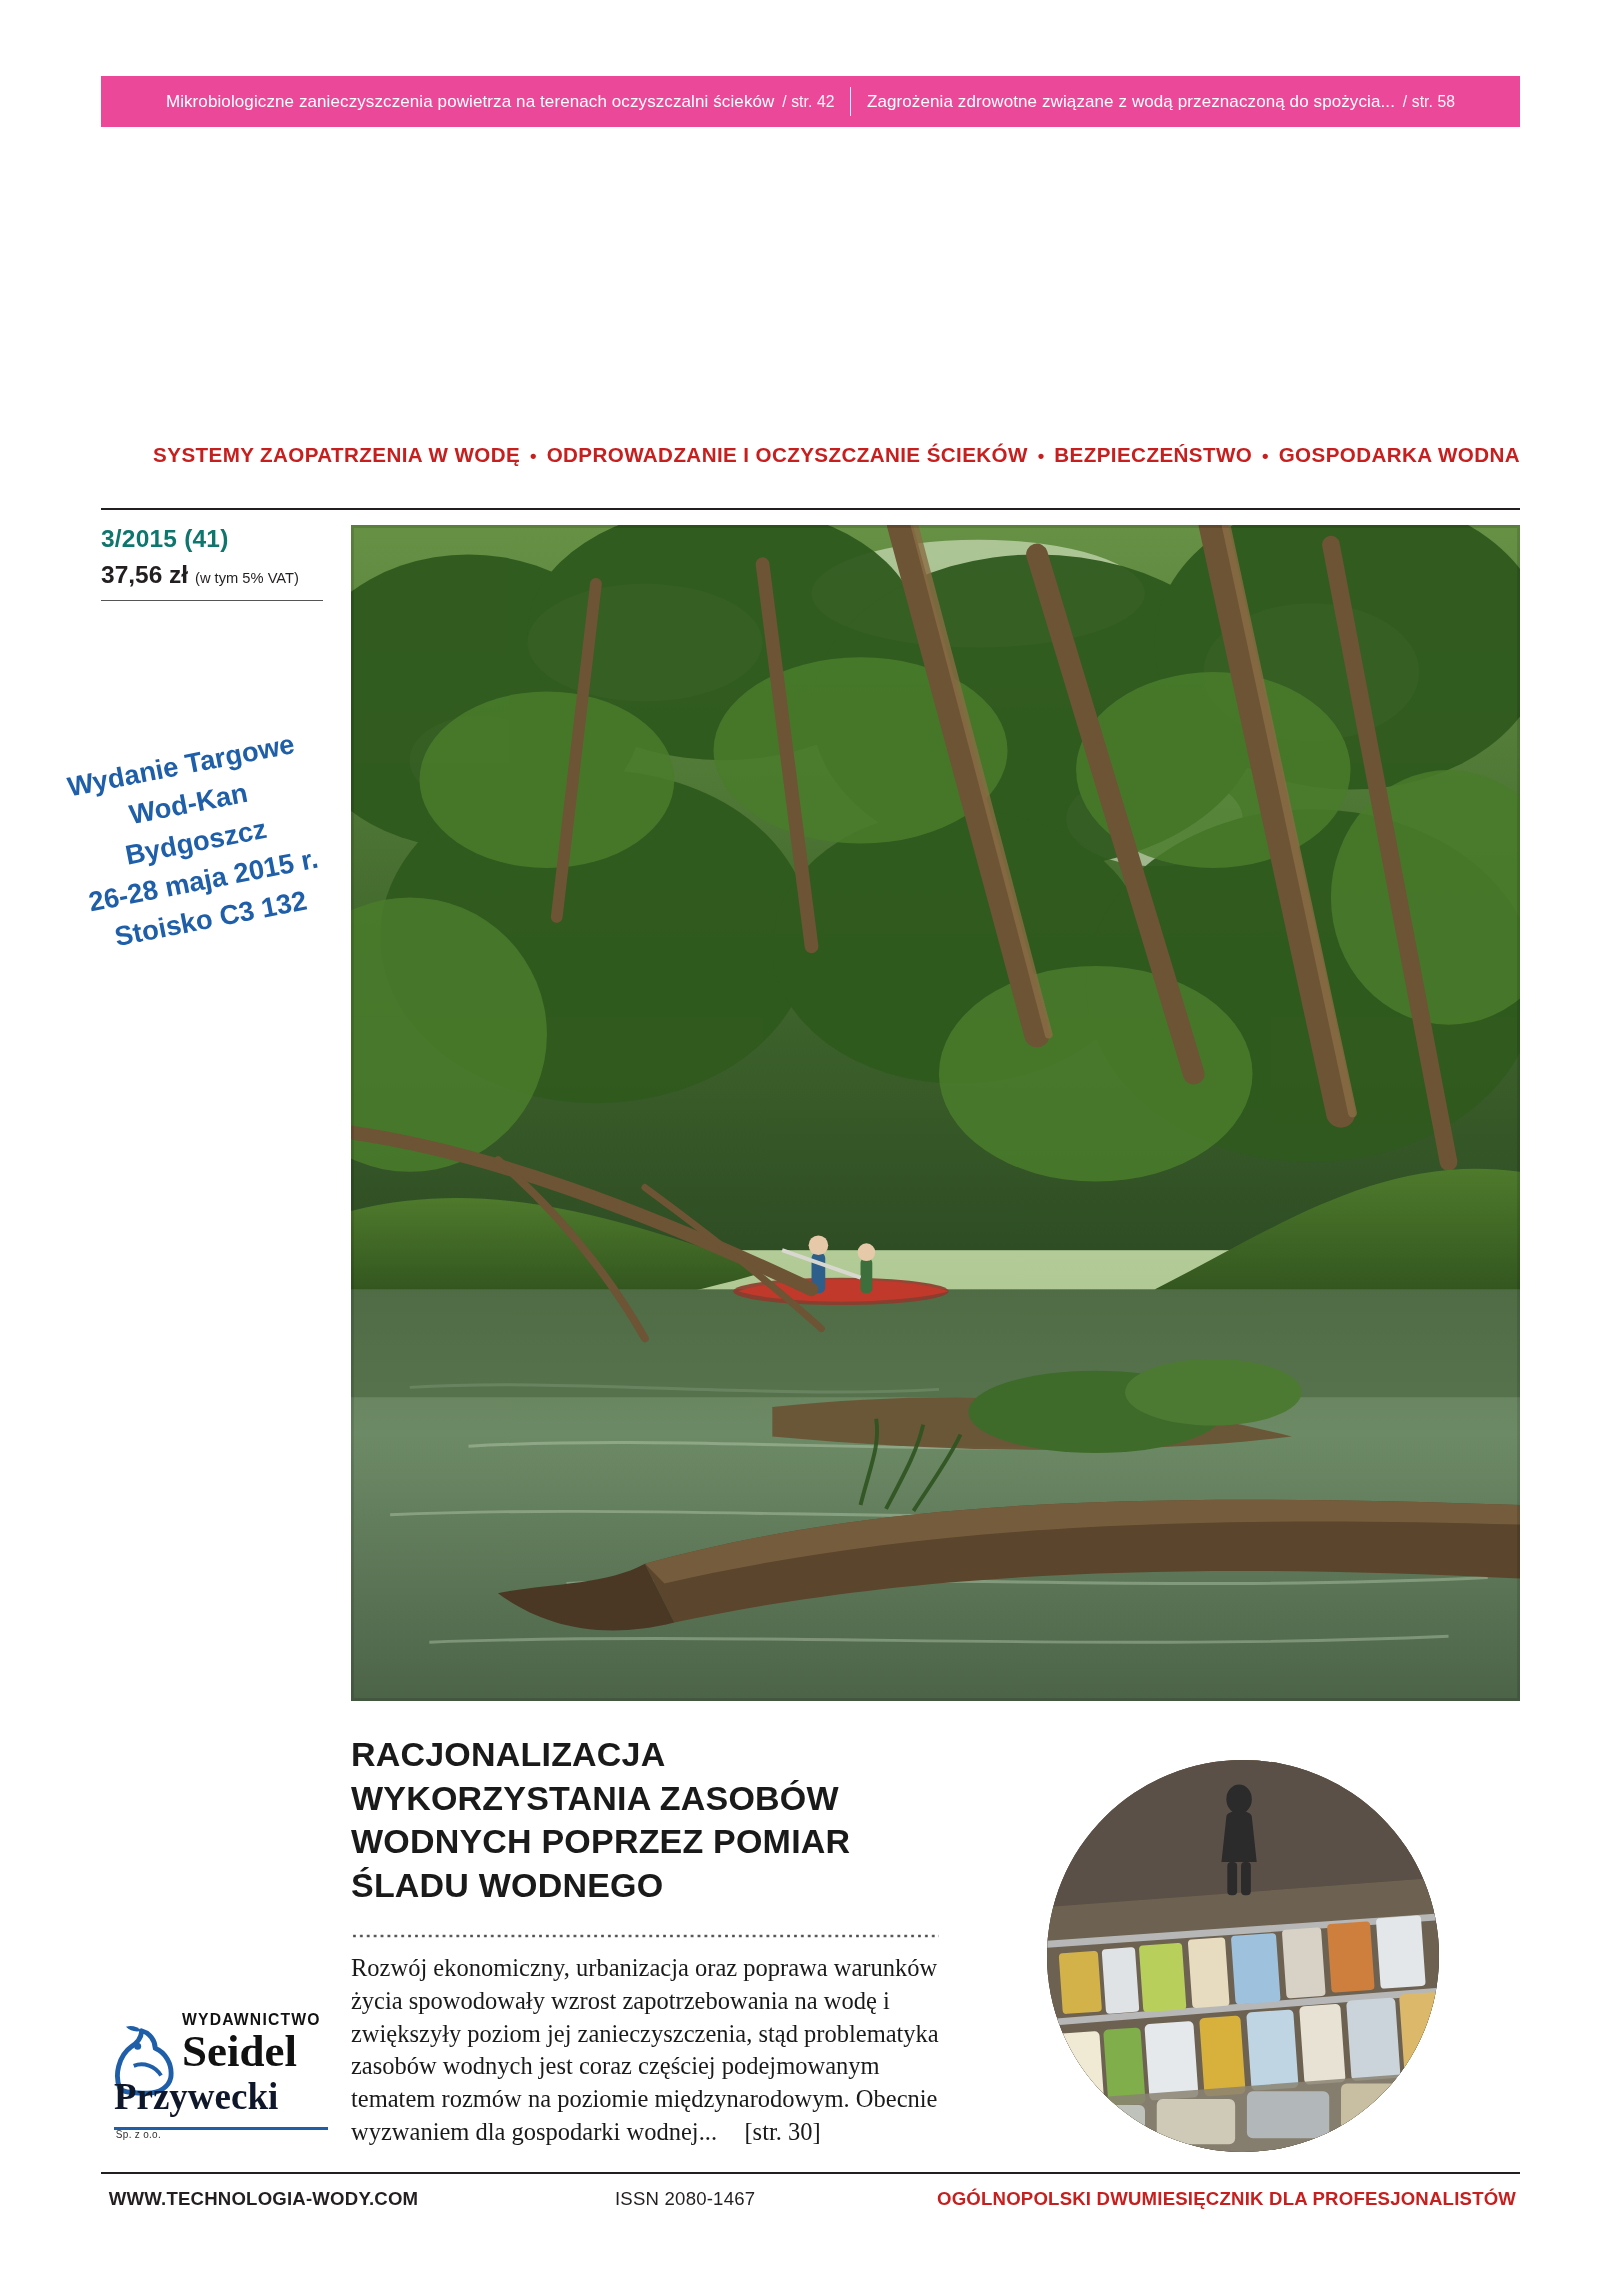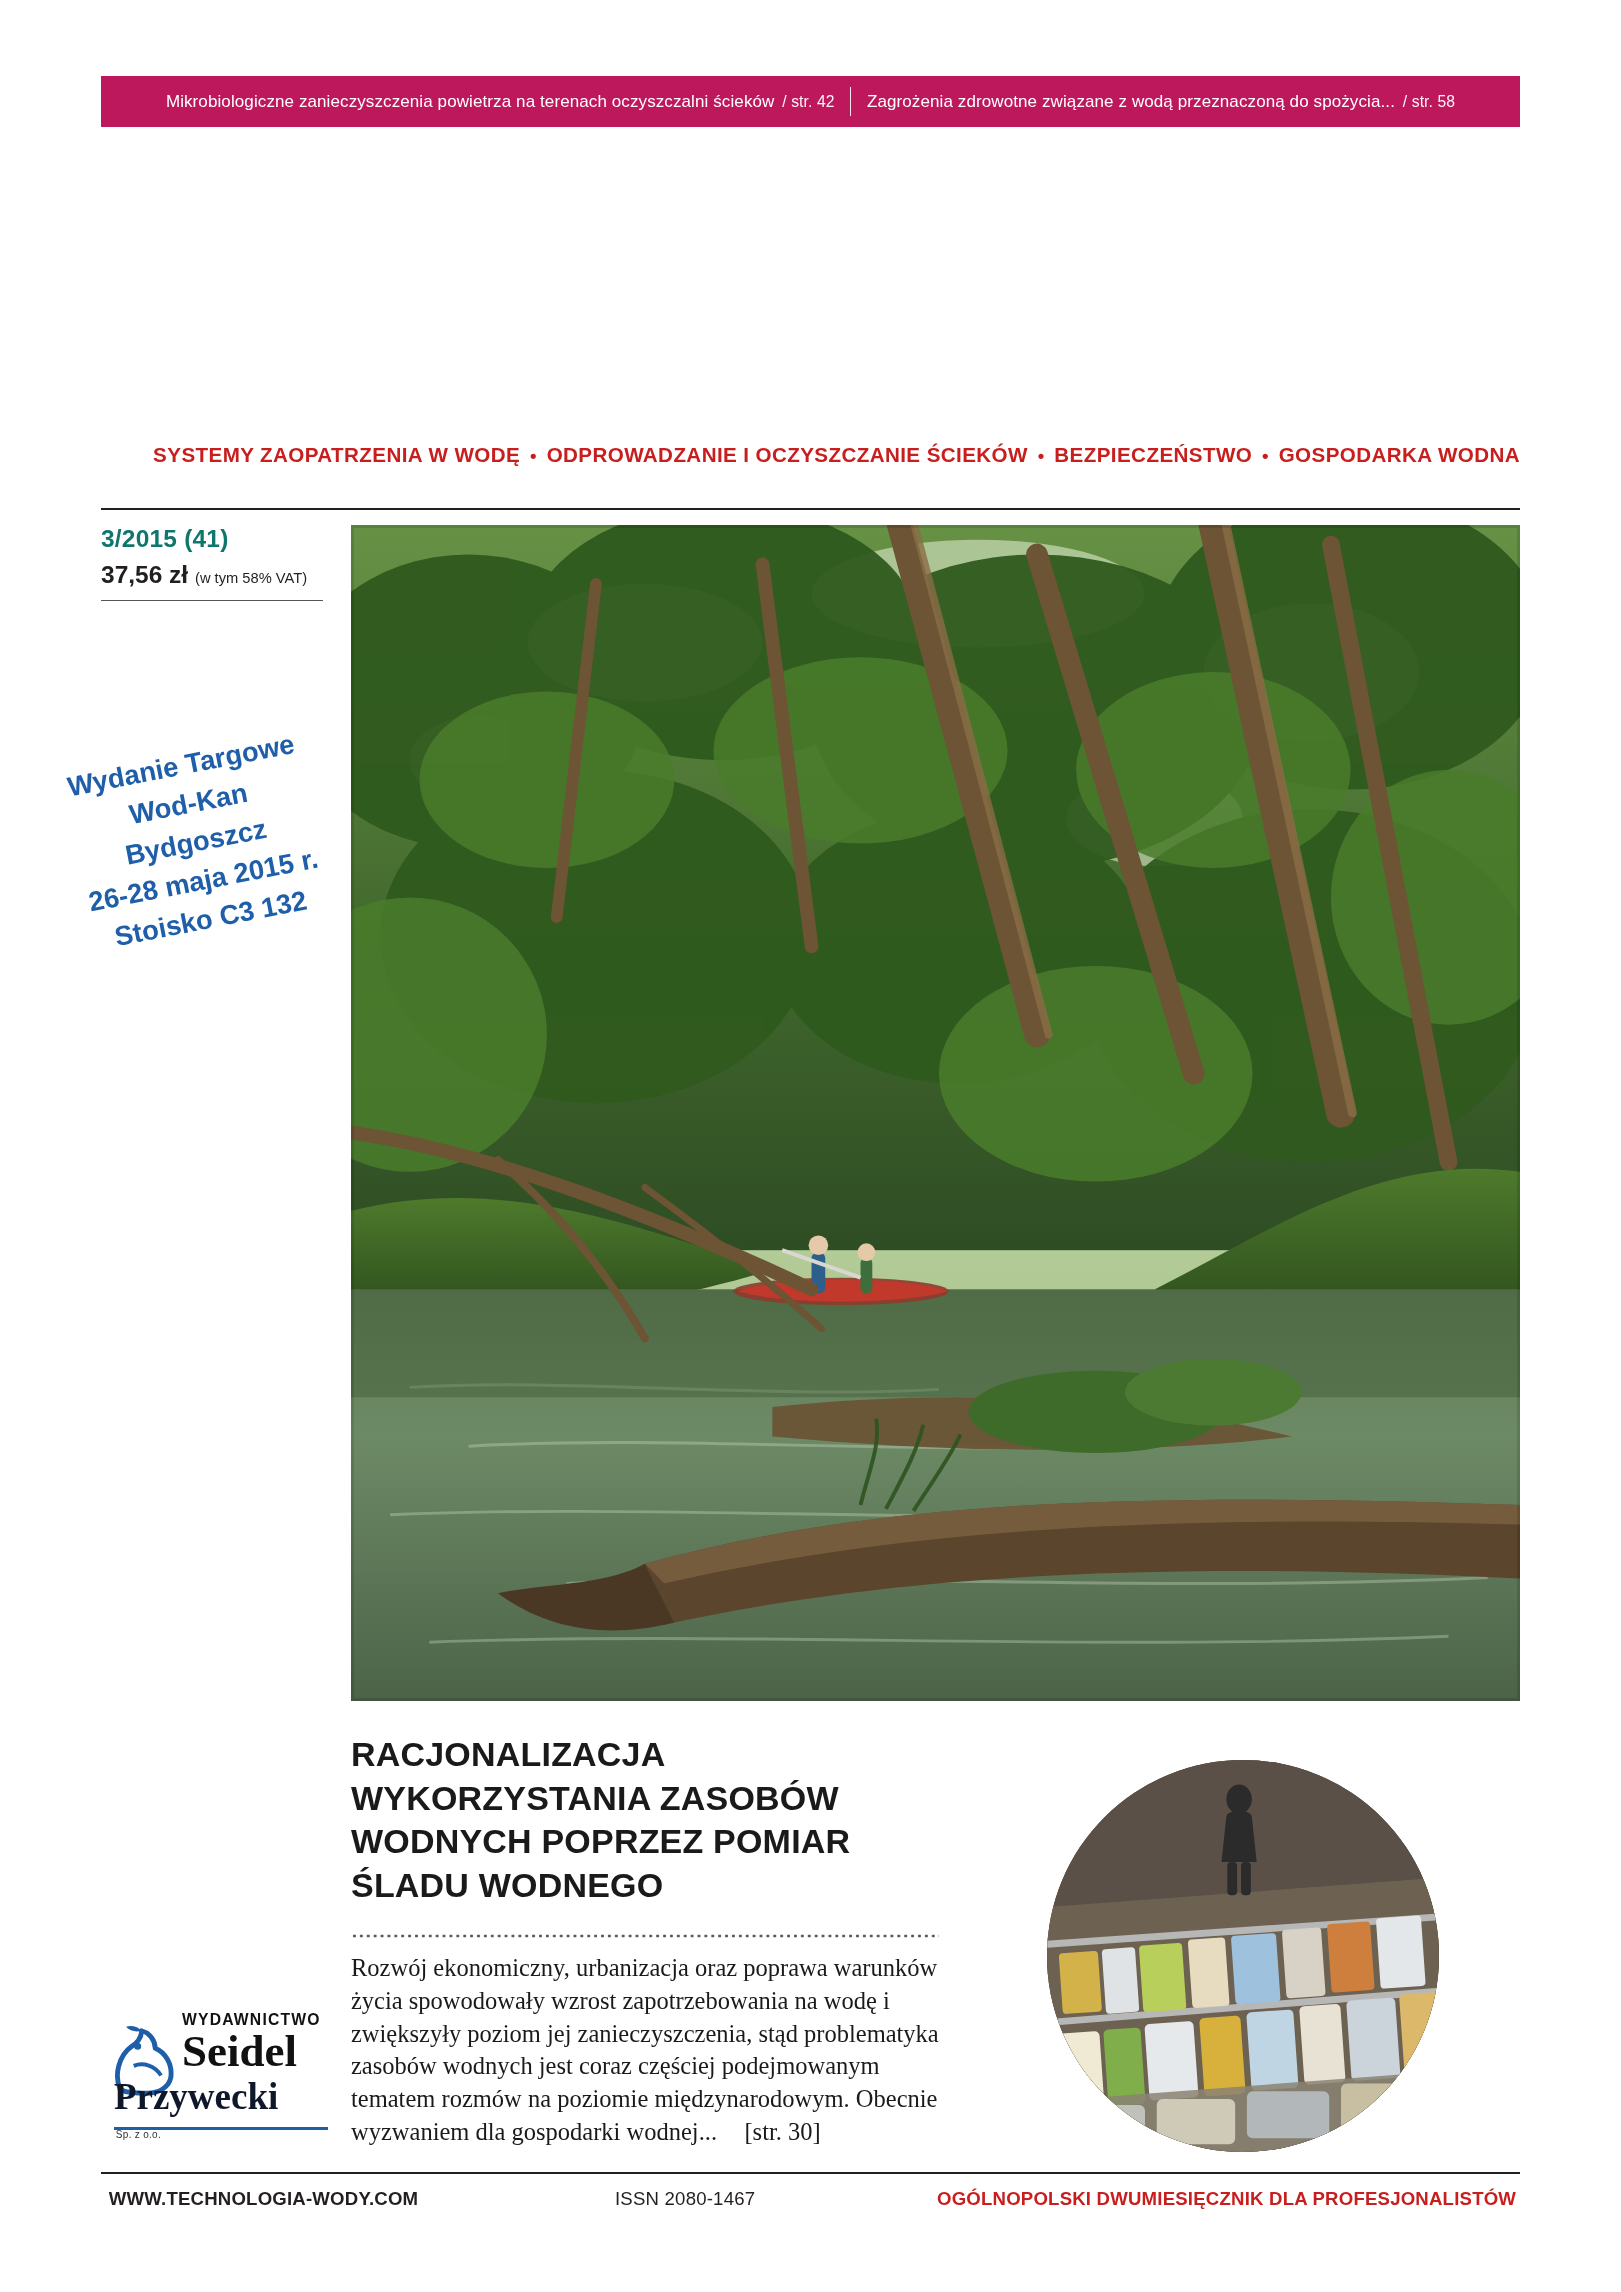--- a/index.html
+++ b/index.html
@@ -24,21 +24,21 @@
     background: #ffffff;
   }
 
   
   .topbar {
     position: absolute;
     left: 101px;
     top: 76px;
     width: 1419px;
     height: 51px;
-    background: #be185d;
+    background: #ec4899;
     color: #ffffff;
     display: flex;
     align-items: center;
     justify-content: center;
     gap: 0px;
     text-align: center;
   }
   .topbar-item {
     font-size: 17px;
     letter-spacing: 0.1px;
@@ -340,21 +340,21 @@
 
   <div class="tagline">
     <span>SYSTEMY ZAOPATRZENIA W WODĘ</span><span class="dot">•</span><span>ODPROWADZANIE I OCZYSZCZANIE ŚCIEKÓW</span><span class="dot">•</span><span>BEZPIECZEŃSTWO</span><span class="dot">•</span><span>GOSPODARKA WODNA</span>
   </div>
 
   <div class="rule-top"></div>
 
   <div class="issue">3/2015 (41)</div>
   <div class="price">
     <span>37,56 zł</span>
-    <span class="vat">(w tym 58% VAT)</span>
+    <span class="vat">(w tym 5% VAT)</span>
   </div>
   <div class="rule-left"></div>
 
   <div class="sticker">
     <div>Wydanie Targowe</div>
     <div>Wod-Kan</div>
     <div>Bydgoszcz</div>
     <div>26-28 maja 2015 r.</div>
     <div>Stoisko C3 132</div>
   </div>

